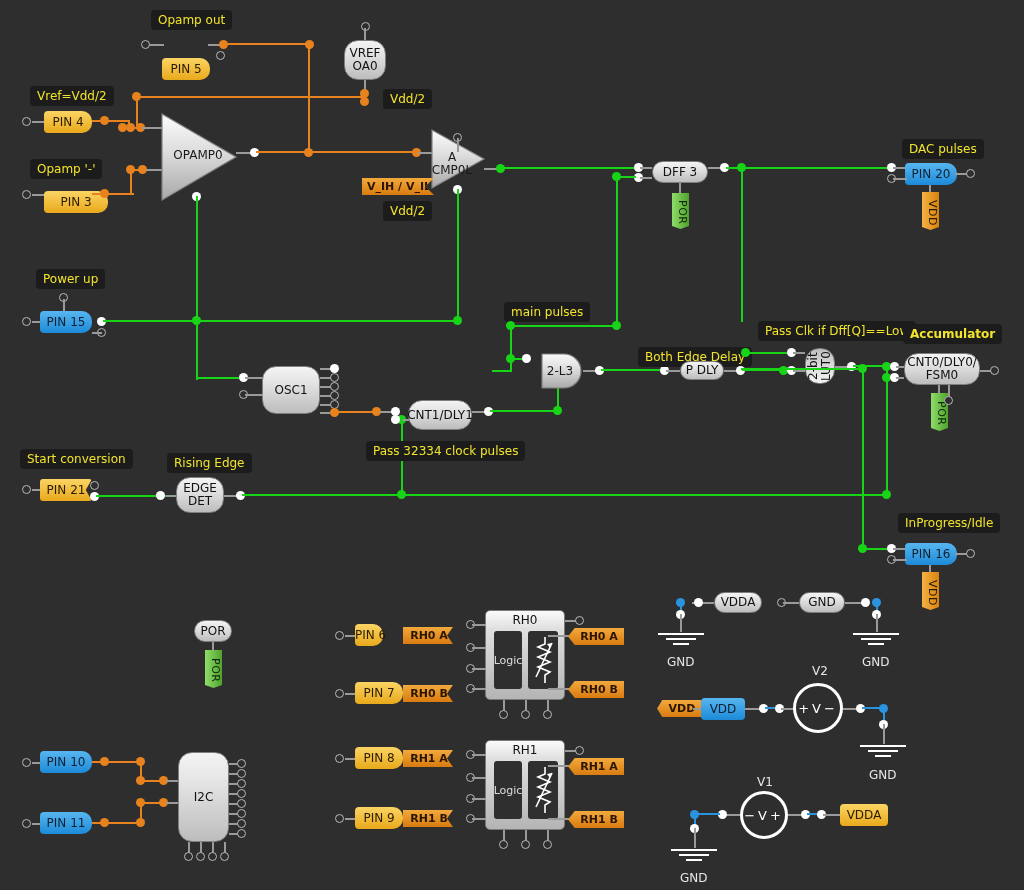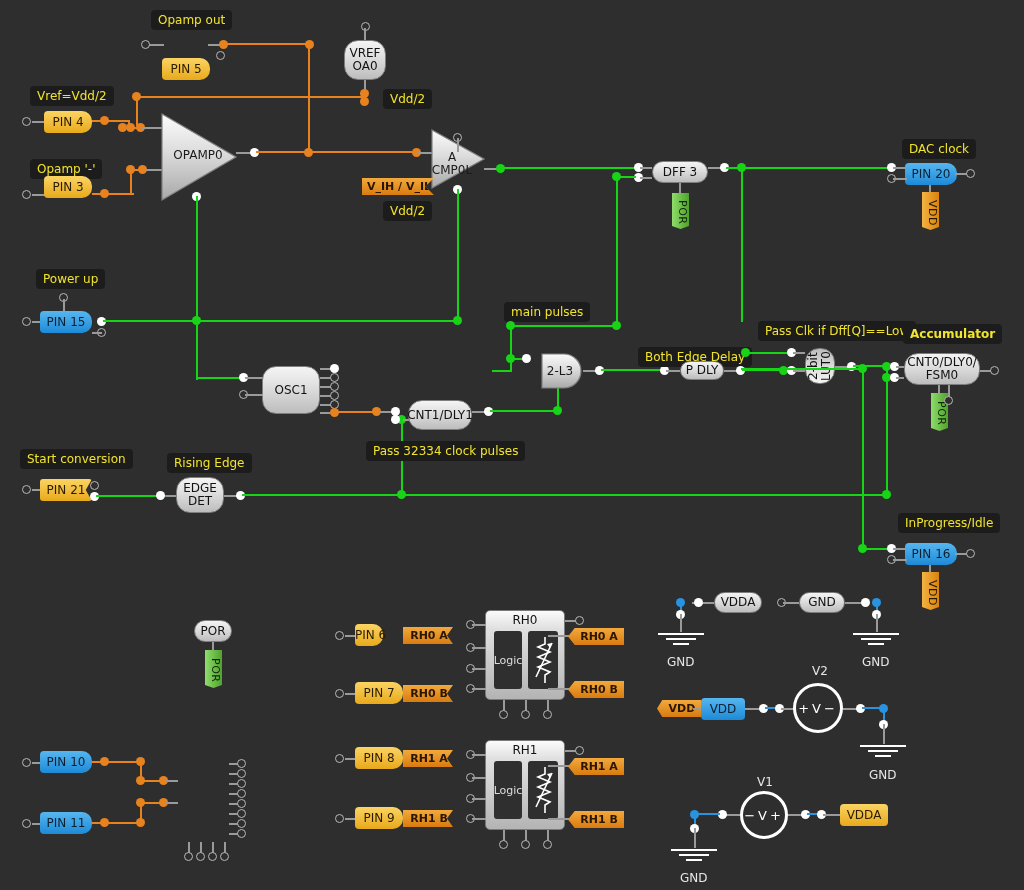--- a/index.html
+++ b/index.html
@@ -157,21 +157,21 @@
   <div class="w o wv" style="left:128px;top:120px;height:8px;"></div>
   <div class="w o wh" style="left:122px;top:127px;width:22px;"></div>
   <div class="dot orange" style="left:118px;top:123px;"></div>
   <div class="dot orange" style="left:126px;top:123px;"></div>
   <div class="dot orange" style="left:136px;top:123px;"></div>
   <div class="w gy wh" style="left:142px;top:127px;width:22px;"></div>
 
   <div class="lbl" style="left:30px;top:159px;">Opamp '-'</div>
   <div class="w gy wh" style="left:32px;top:194px;width:14px;"></div>
   <div class="dot open" style="left:22px;top:190px;"></div>
-  <div class="pin gold" style="left:44px;top:176px;width:48px;">PIN 3</div>
+  <div class="pin gold" style="left:44px;top:191px;width:64px;">PIN 3</div>
   <div class="w o wh" style="left:92px;top:193px;width:42px;"></div>
   <div class="dot orange" style="left:100px;top:189px;"></div>
   <div class="w o wv" style="left:130px;top:170px;height:24px;"></div>
   <div class="w o wh" style="left:128px;top:169px;width:18px;"></div>
   <div class="dot orange" style="left:126px;top:165px;"></div>
   <div class="dot orange" style="left:138px;top:165px;"></div>
   <div class="w gy wh" style="left:146px;top:169px;width:18px;"></div>
 
   <div class="tri" style="left:160px;top:112px;">
     <svg width="78" height="90" viewBox="0 0 78 90">
@@ -234,21 +234,21 @@
 
   <div class="w gy wv" style="left:679px;top:183px;height:11px;"></div>
   <div class="ribbon por" style="left:672px;top:193px;height:36px;">POR</div>
 
   <div class="w gy wh" style="left:708px;top:167px;width:14px;"></div>
   <div class="dot white" style="left:720px;top:163px;"></div>
   <div class="w g wh" style="left:726px;top:167px;width:166px;"></div>
   <div class="dot green" style="left:737px;top:163px;"></div>
   <div class="w g wv" style="left:741px;top:167px;height:155px;"></div>
 
-  <div class="lbl" style="left:902px;top:139px;">DAC clock</div>
+  <div class="lbl" style="left:902px;top:139px;">DAC pulses</div>
   <div class="dot white" style="left:887px;top:163px;"></div>
   <div class="w gy wh" style="left:893px;top:167px;width:14px;"></div>
   <div class="pin blue" style="left:905px;top:163px;width:52px;">PIN 20</div>
   <div class="dot open" style="left:887px;top:174px;"></div>
   <div class="w gy wh" style="left:893px;top:178px;width:14px;"></div>
   <div class="w gy wh" style="left:955px;top:173px;width:14px;"></div>
   <div class="dot open" style="left:966px;top:169px;"></div>
   <div class="w gy wv" style="left:929px;top:185px;height:8px;"></div>
   <div class="ribbon vdd" style="left:922px;top:192px;height:38px;">VDD</div>
 
@@ -433,20 +433,21 @@
   <div class="pin blue" style="left:40px;top:812px;width:52px;">PIN 11</div>
   <div class="w o wh" style="left:92px;top:822px;width:50px;"></div>
   <div class="dot orange" style="left:100px;top:818px;"></div>
   <div class="dot orange" style="left:136px;top:818px;"></div>
   <div class="w o wv" style="left:140px;top:803px;height:20px;"></div>
   <div class="w o wh" style="left:140px;top:802px;width:24px;"></div>
   <div class="dot orange" style="left:136px;top:798px;"></div>
   <div class="dot orange" style="left:159px;top:798px;"></div>
   <div class="w gy wh" style="left:166px;top:802px;width:12px;"></div>
 
+  <div class="blk" style="left:178px;top:752px;width:51px;height:90px;">I2C</div>
 
   <div class="w gy wh" style="left:229px;top:763px;width:10px;"></div>
   <div class="dot open" style="left:237px;top:759px;"></div>
   <div class="w gy wh" style="left:229px;top:773px;width:10px;"></div>
   <div class="dot open" style="left:237px;top:769px;"></div>
   <div class="w gy wh" style="left:229px;top:783px;width:10px;"></div>
   <div class="dot open" style="left:237px;top:779px;"></div>
   <div class="w gy wh" style="left:229px;top:793px;width:10px;"></div>
   <div class="dot open" style="left:237px;top:789px;"></div>
   <div class="w gy wh" style="left:229px;top:803px;width:10px;"></div>

